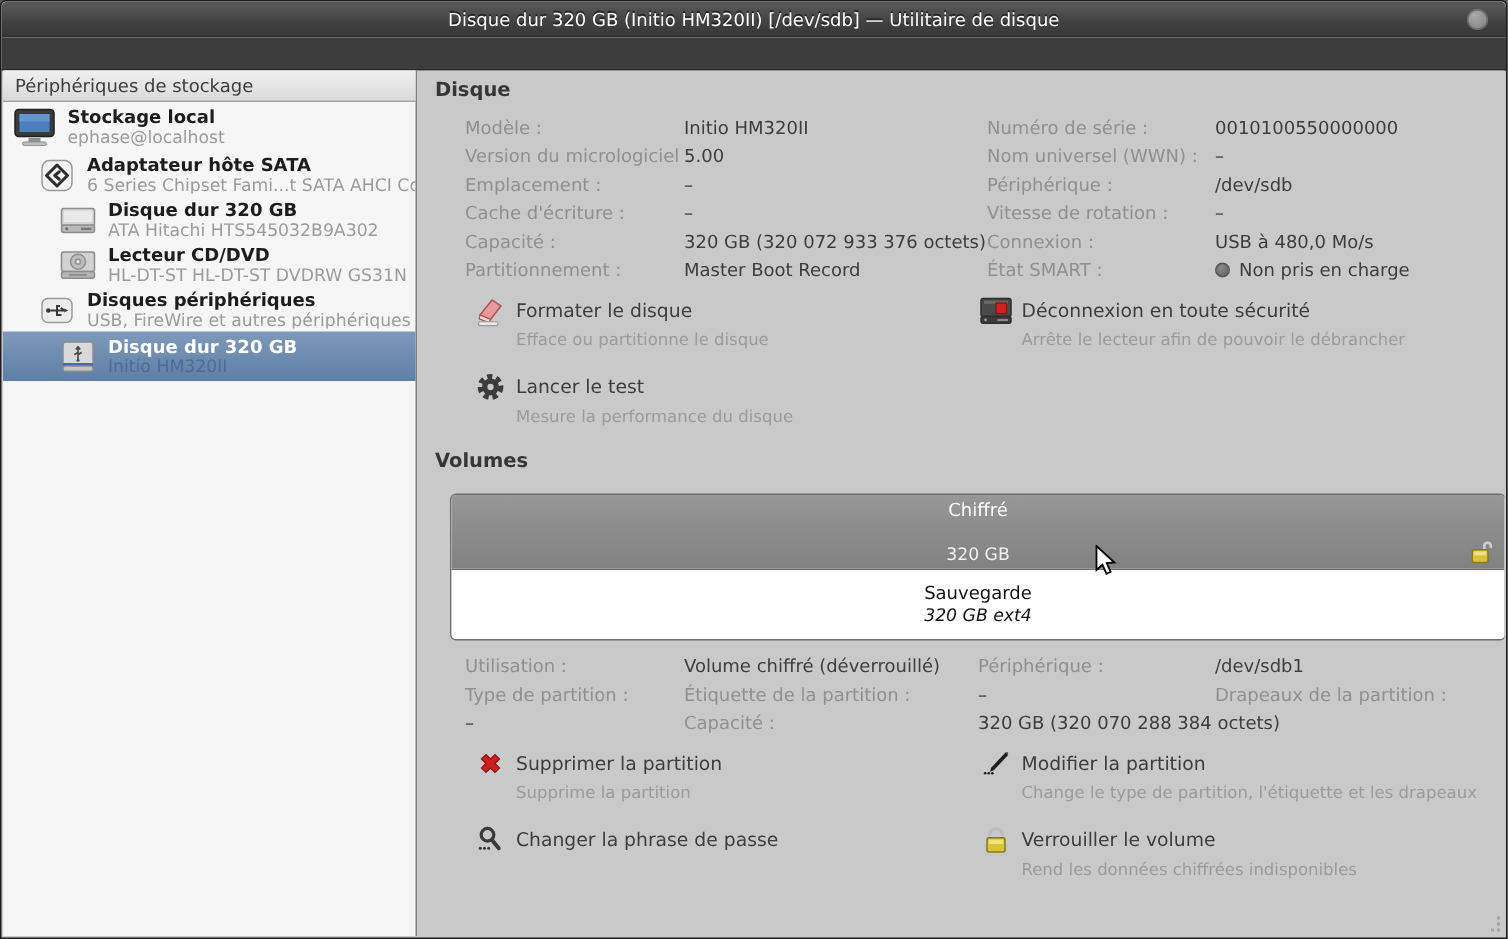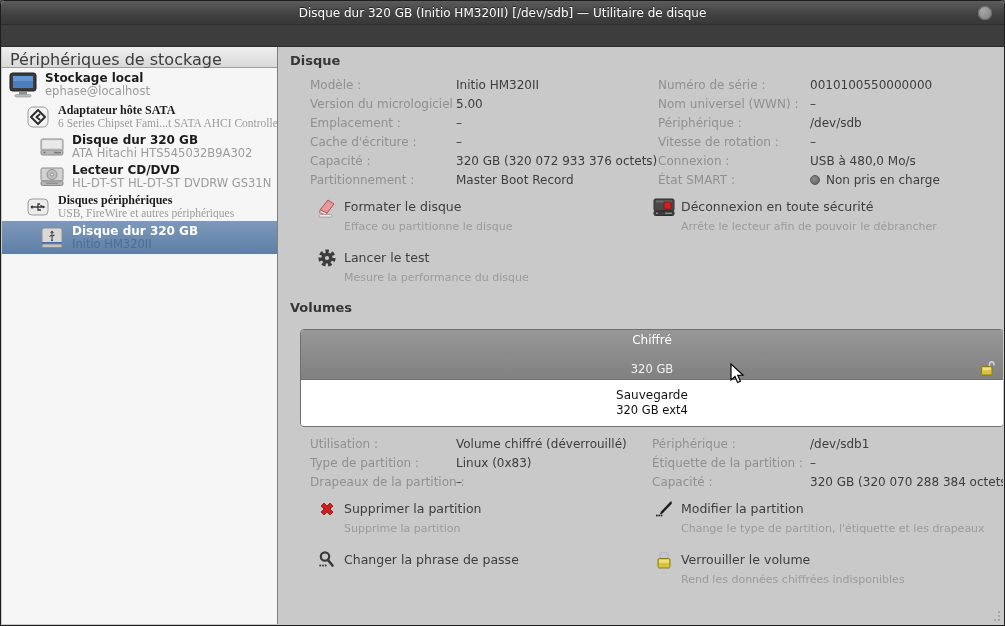--- a/index.html
+++ b/index.html
@@ -17,26 +17,26 @@
   .win-btn { position:absolute; right:12px; top:5px; width:14px; height:14px; border-radius:50%;
              background:radial-gradient(circle at 35% 30%, #a8a8a8, #7e7e7e); box-shadow:inset 0 0 0 1px #6a6a6a; }
   .menubar { position:absolute; left:0; top:24px; right:0; height:22px; background:#3d3d3d;
              border-bottom:1px solid #2a2a2a; display:flex; align-items:center; padding-left:10px; }
   .menu-item { color:#e6e6e6; font-size:12px; padding:2px 9px; cursor:default;margin-top:40px; }
 
   
   .sidebar { position:absolute; left:1px; top:46px; width:276px; bottom:1px;
              background:#f6f6f6; border-right:1px solid #808080; }
   .side-header { height:21px; background:linear-gradient(#efefef,#d9d9d9);
-                 border-bottom:1px solid #9e9e9e; font-size:16px; color:#3c3c3c;
+                 border-bottom:1px solid #9e9e9e; font-size:12px; color:#3c3c3c;
                  padding:3px 0 0 8px; }
   .side-item { display:flex; align-items:center; height:30px; padding-top:1px; }
   .side-item .ic { flex:0 0 auto; display:flex; align-items:center; justify-content:center; margin-right:8px; }
   .ind0 { padding-left:7px; }
-  .ind1 { padding-left:24px;font-family:Liberation Serif, serif; }
+  .ind1 { padding-left:24px; }
   .ind2 { padding-left:38px; }
   .side-item .txt { display:flex; flex-direction:column; line-height:1.1; overflow:hidden; white-space:nowrap; }
   .side-item .t { font-size:12px; font-weight:bold; color:#1c1c1c; }
   .side-item .s { font-size:11.5px; color:#9b9b9b; }
   .side-item.first { height:33px; }
   .side-item.selected { height:33px; background:linear-gradient(#7e99ba,#5e7fa6); }
   .side-item.selected .t { color:#ffffff; }
   .side-item.selected .s { color:#4d6c96; }
 
   
@@ -63,21 +63,21 @@
   .vol-wrap { margin:14px 0 0 10px; width:704px; border:1px solid #6f6f6f; border-radius:4px;
               overflow:hidden; background:#fff; }
   .vol-enc { position:relative; height:50px; background:linear-gradient(#979797,#818181);
              border-bottom:1px solid #6f6f6f; display:flex; flex-direction:column;
              align-items:center; justify-content:center;gap:14px; }
   .vol-enc .l1 { color:#fff; font-size:12px; line-height:1.25; }
   .vol-enc .l2 { color:#f2f2f2; font-size:11.5px; line-height:1.25;text-align:center; }
   .vol-fs { position:relative; height:46px; background:#ffffff; display:flex; flex-direction:column;
             align-items:center; justify-content:center; }
   .vol-fs .l1 { color:#111; font-size:12px; line-height:1.25; }
-  .vol-fs .l2 { color:#111; font-size:11.5px; line-height:1.25; }
+  .vol-fs .l2 { color:#111; font-size:11.5px; line-height:1.25;font-style:italic; }
   .enc-lock { position:absolute; right:7px; bottom:3px; }
 
   .cursor { position:absolute; left:728px; top:362px; z-index:9; }
   .grip { position:absolute; right:3px; bottom:3px; width:12px; height:12px; opacity:.6; }
 
   svg { display:block; }
 </style>
 </head>
 <body>
 
@@ -289,21 +289,20 @@
       </div>
     </div>
 
     <div class="fields" style="grid-template-columns:146px 196px 158px 1fr;">
       <span class="flabel">Utilisation :</span>
       <span class="fvalue">Volume chiffré (déverrouillé)</span>
       <span class="flabel">Périphérique :</span>
       <span class="fvalue">/dev/sdb1</span>
 
       <span class="flabel">Type de partition :</span>
-      <span class="fvalue">Linux (0x83)</span>
       <span class="flabel">Étiquette de la partition :</span>
       <span class="fvalue">–</span>
 
       <span class="flabel">Drapeaux de la partition :</span>
       <span class="fvalue">–</span>
       <span class="flabel">Capacité :</span>
       <span class="fvalue">320 GB (320 070 288 384 octets)</span>
     </div>
 
     <div class="btn-cols">

